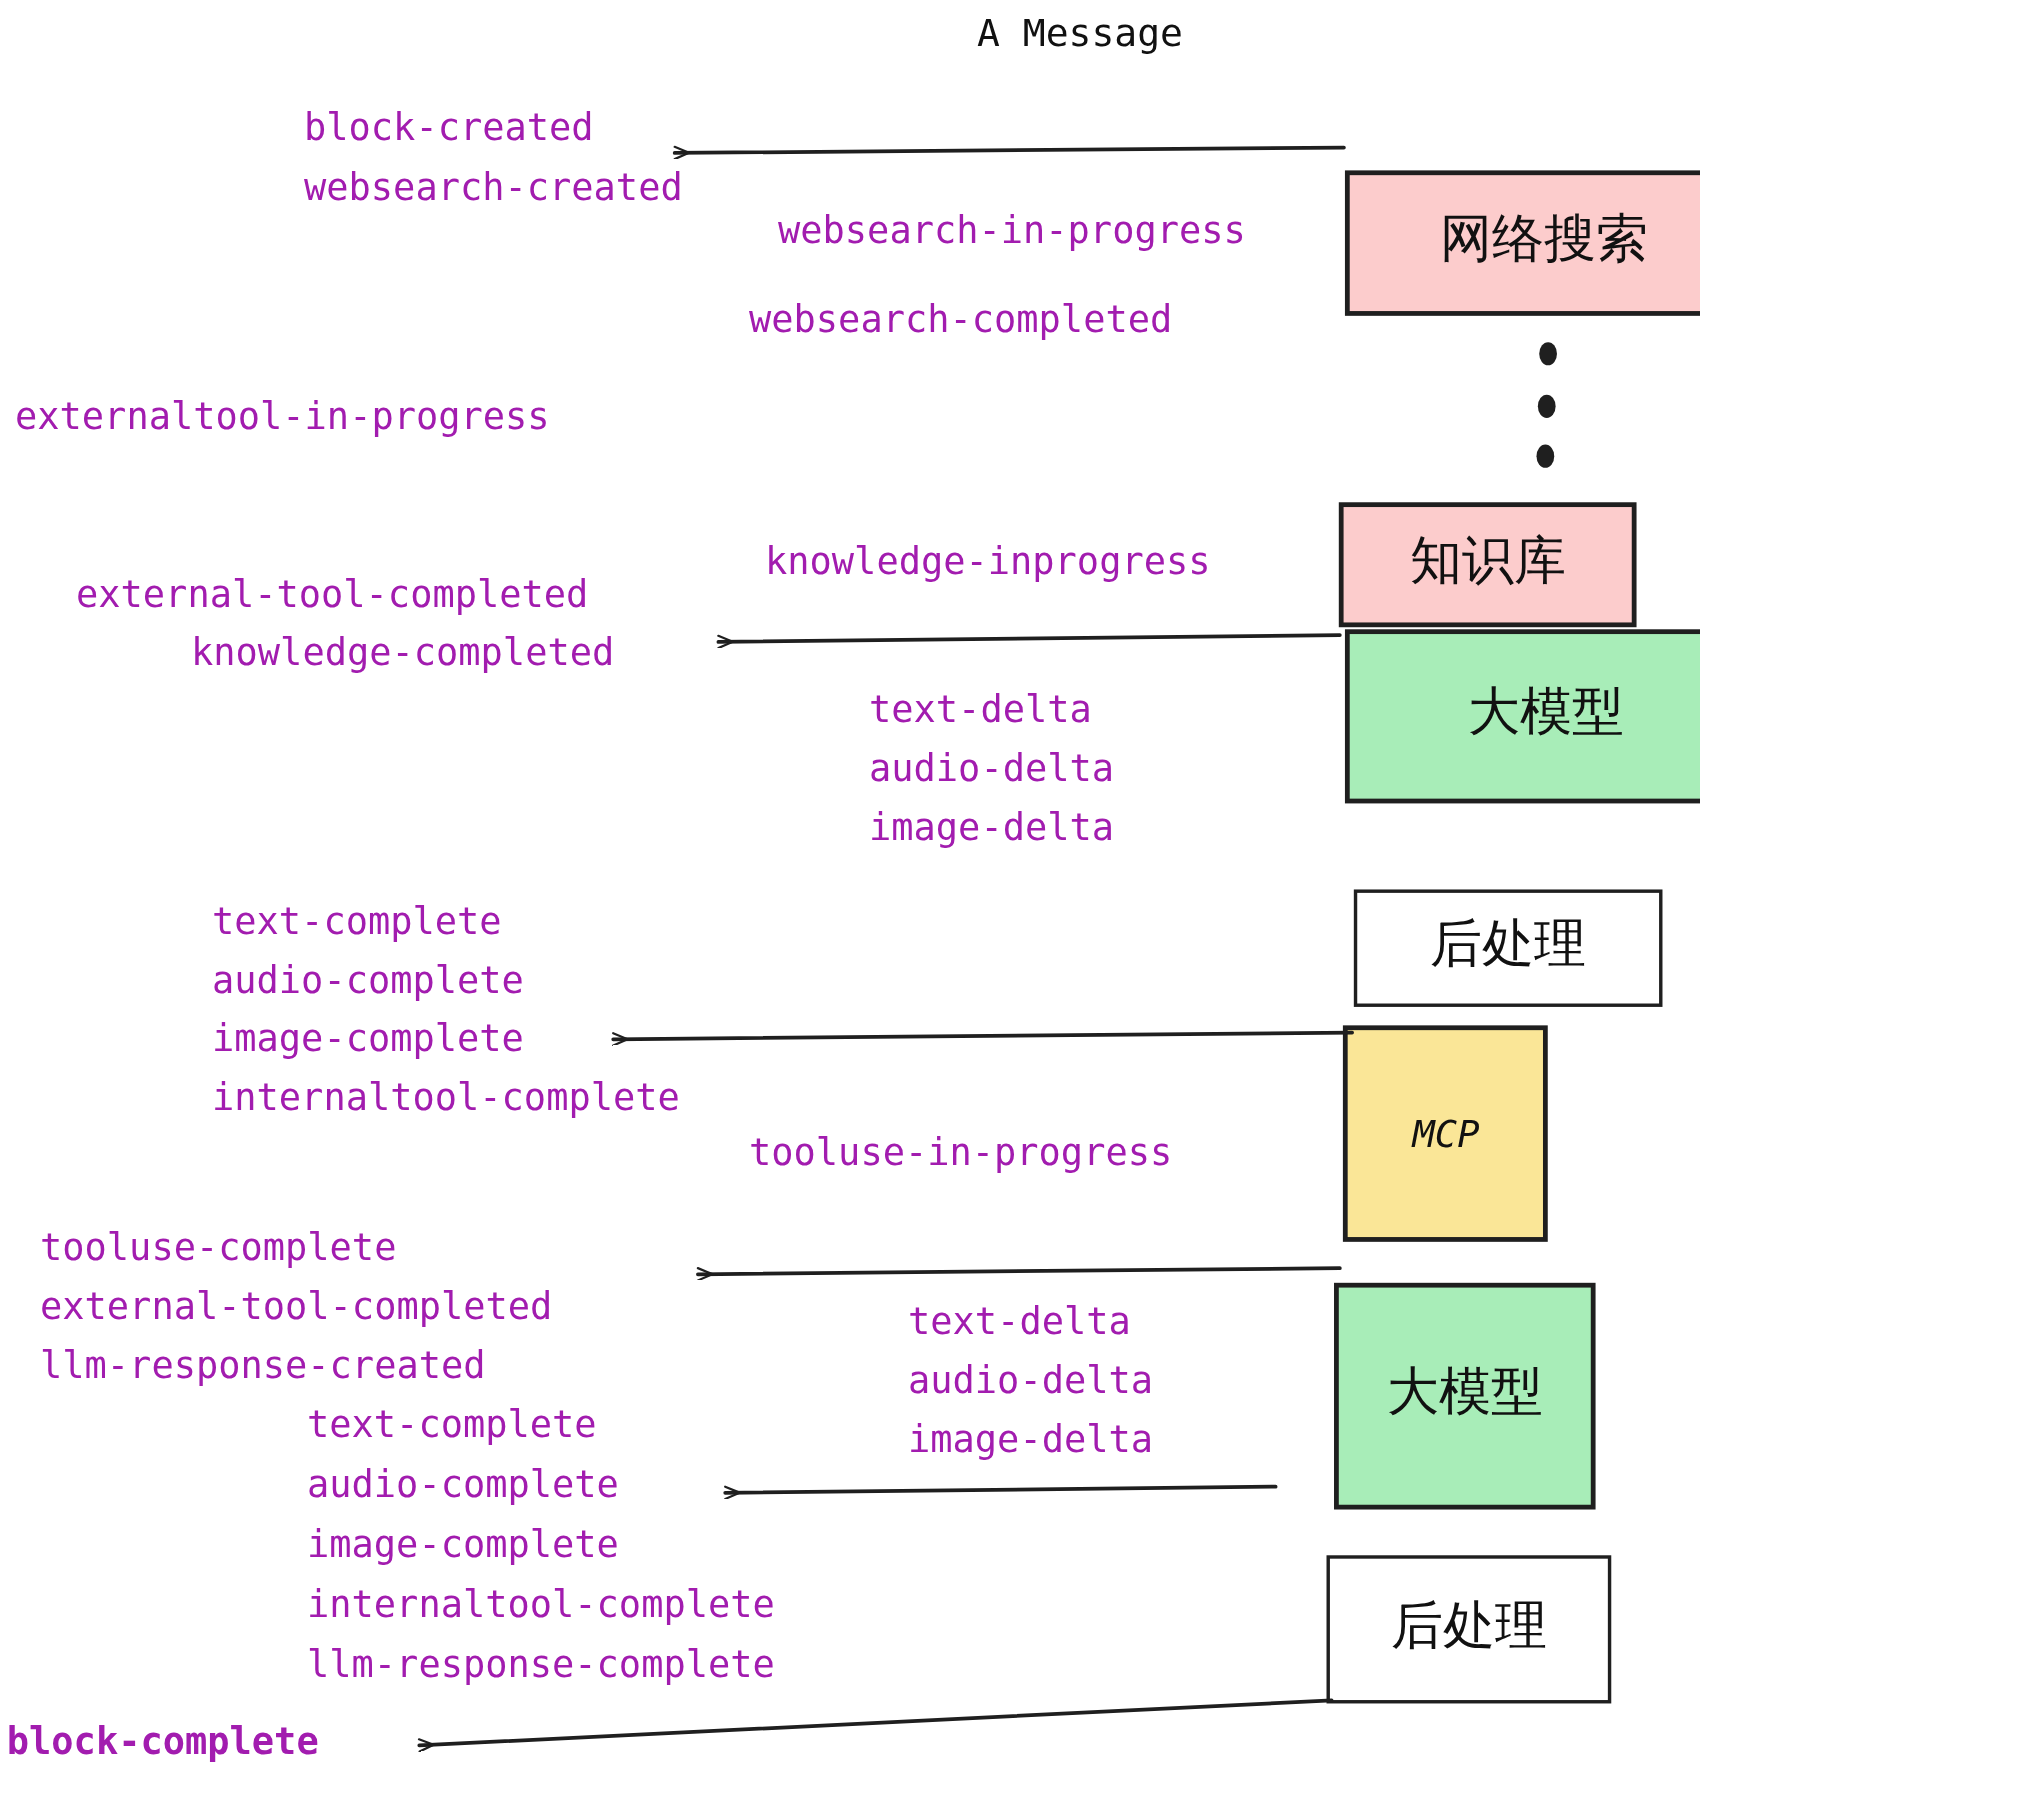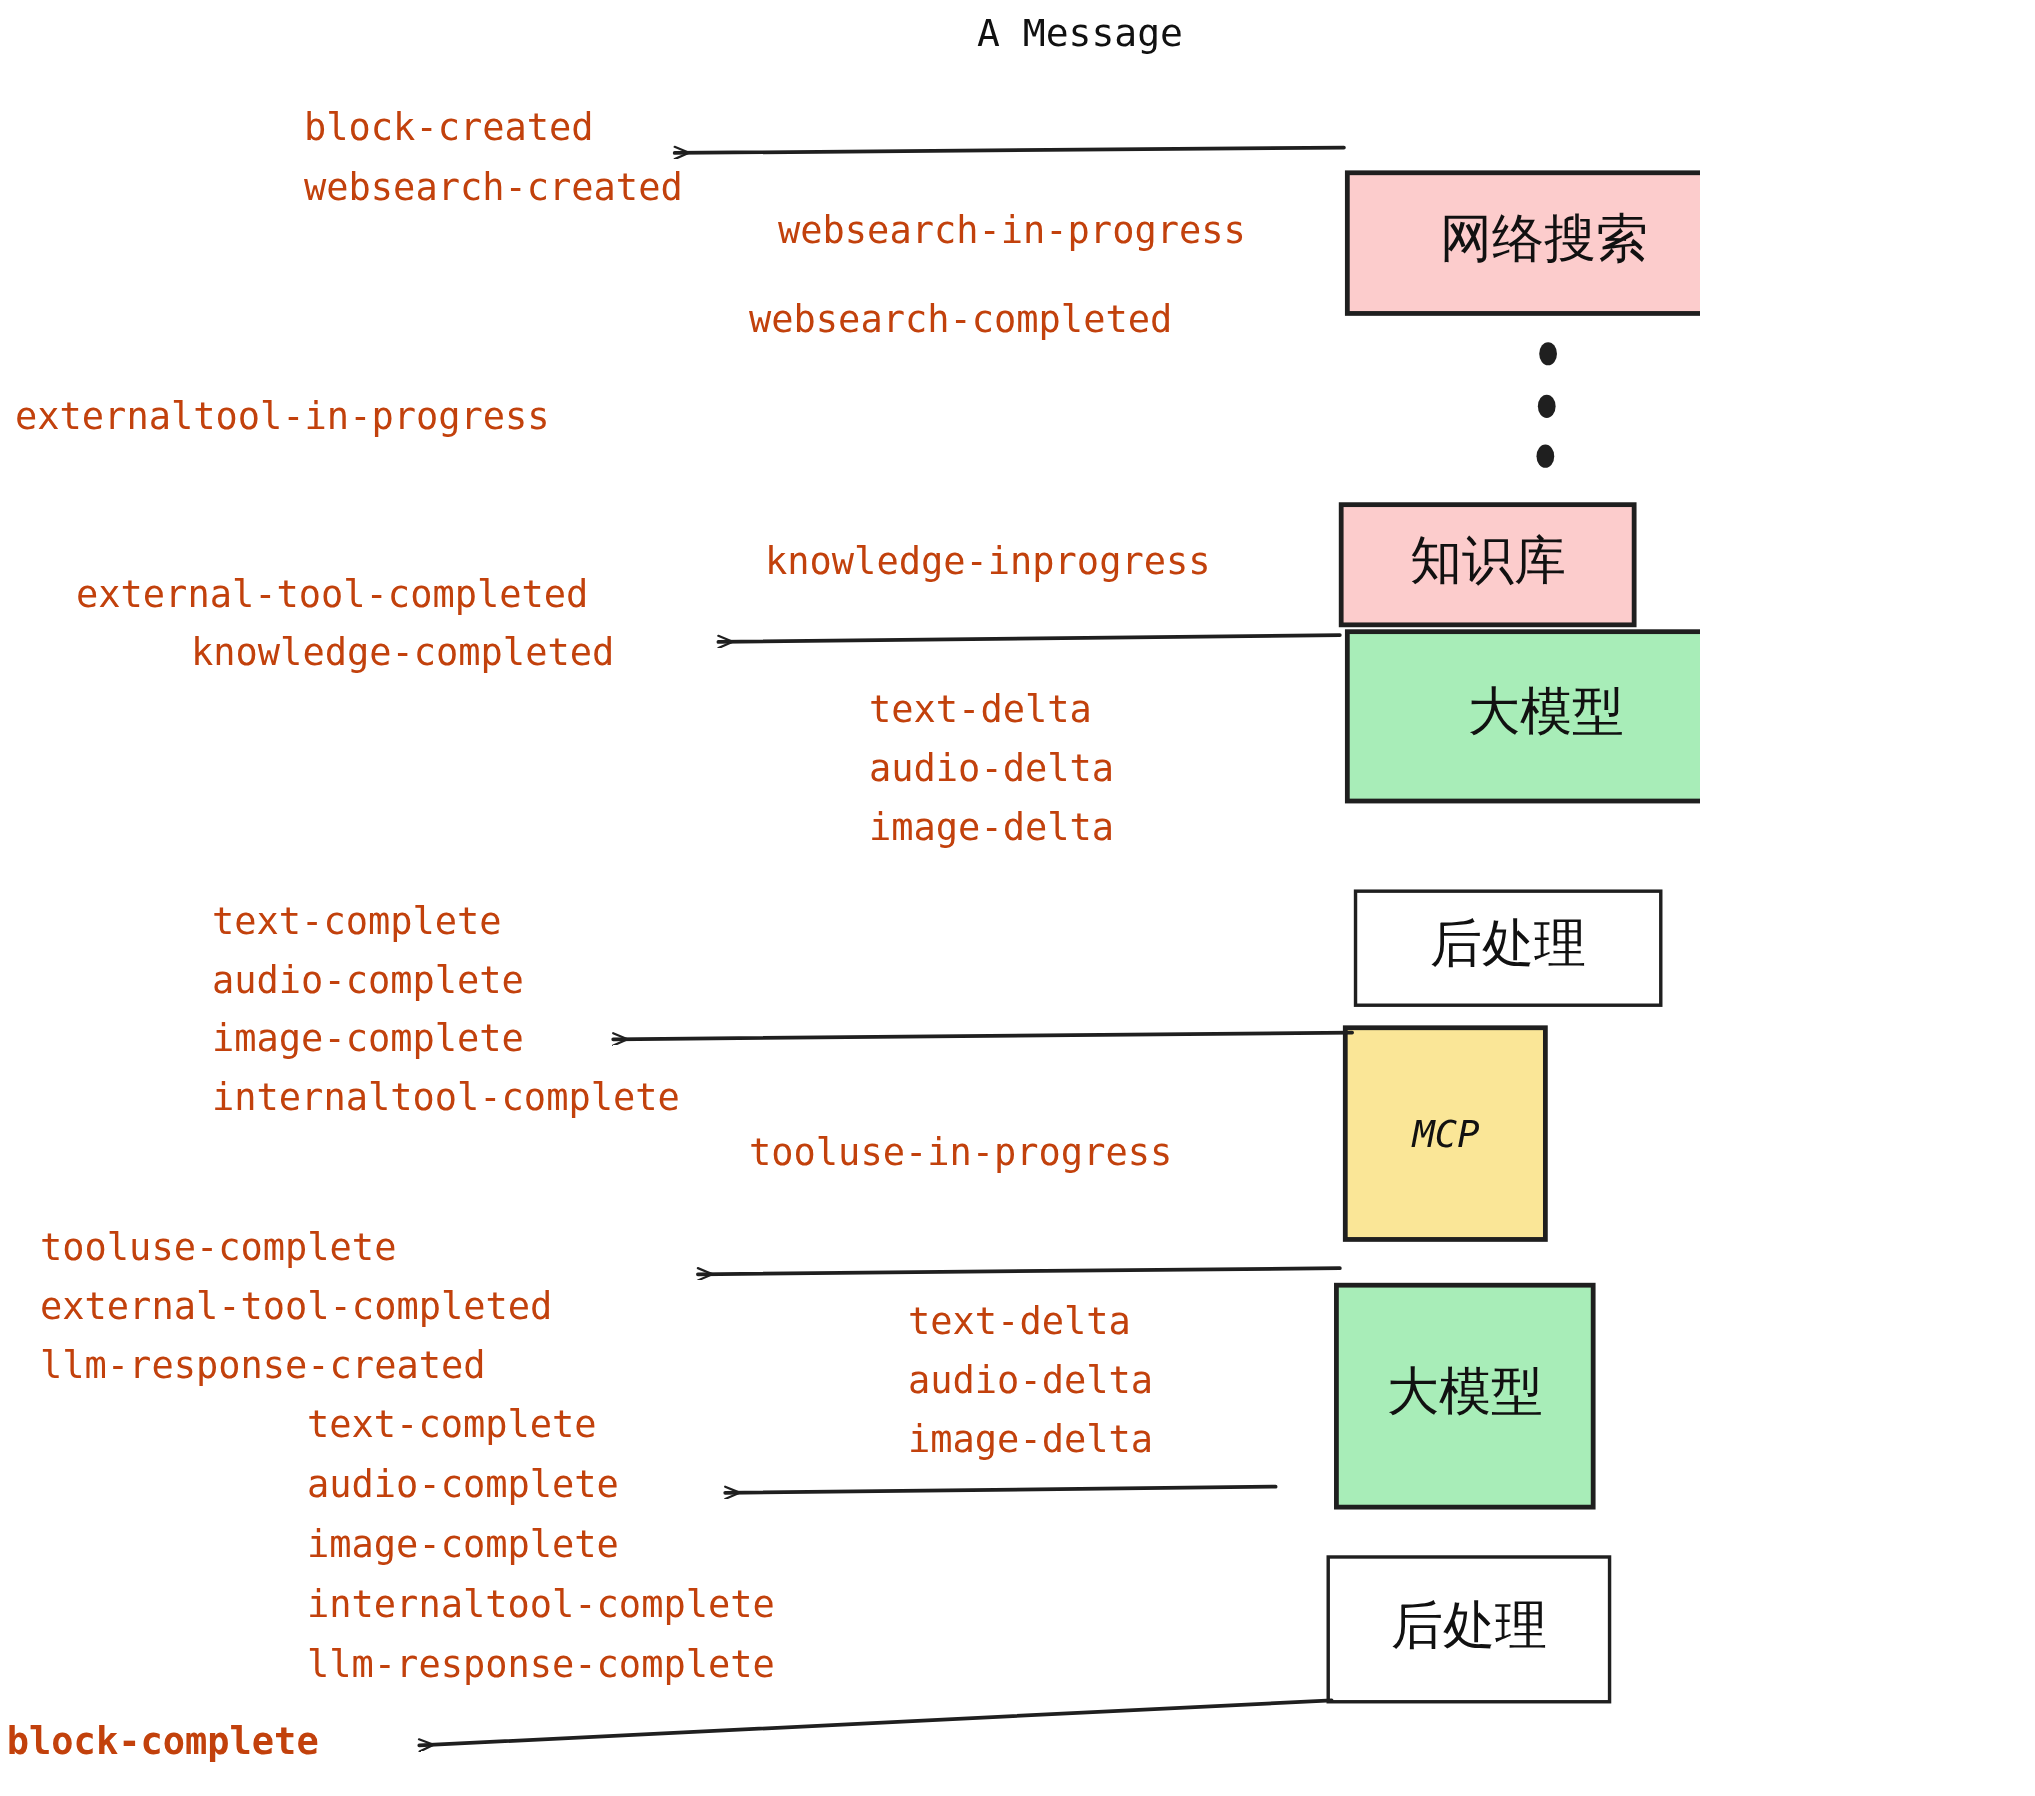--- a/index.html
+++ b/index.html
@@ -21,21 +21,21 @@
     top: 0;
     width: 2035px;
     height: 1796px;
   }
   .evt {
     position: absolute;
     white-space: pre;
     font-family: "DejaVu Sans Mono", monospace;
     font-size: 37px;
     font-weight: 400;
-    color: #c2410c;
+    color: #a21caf;
     letter-spacing: 0px;
     line-height: 1;
   }
   .title {
     position: absolute;
     white-space: pre;
     font-family: "DejaVu Sans Mono", monospace;
     font-size: 38px;
     color: #111111;
     line-height: 1;

